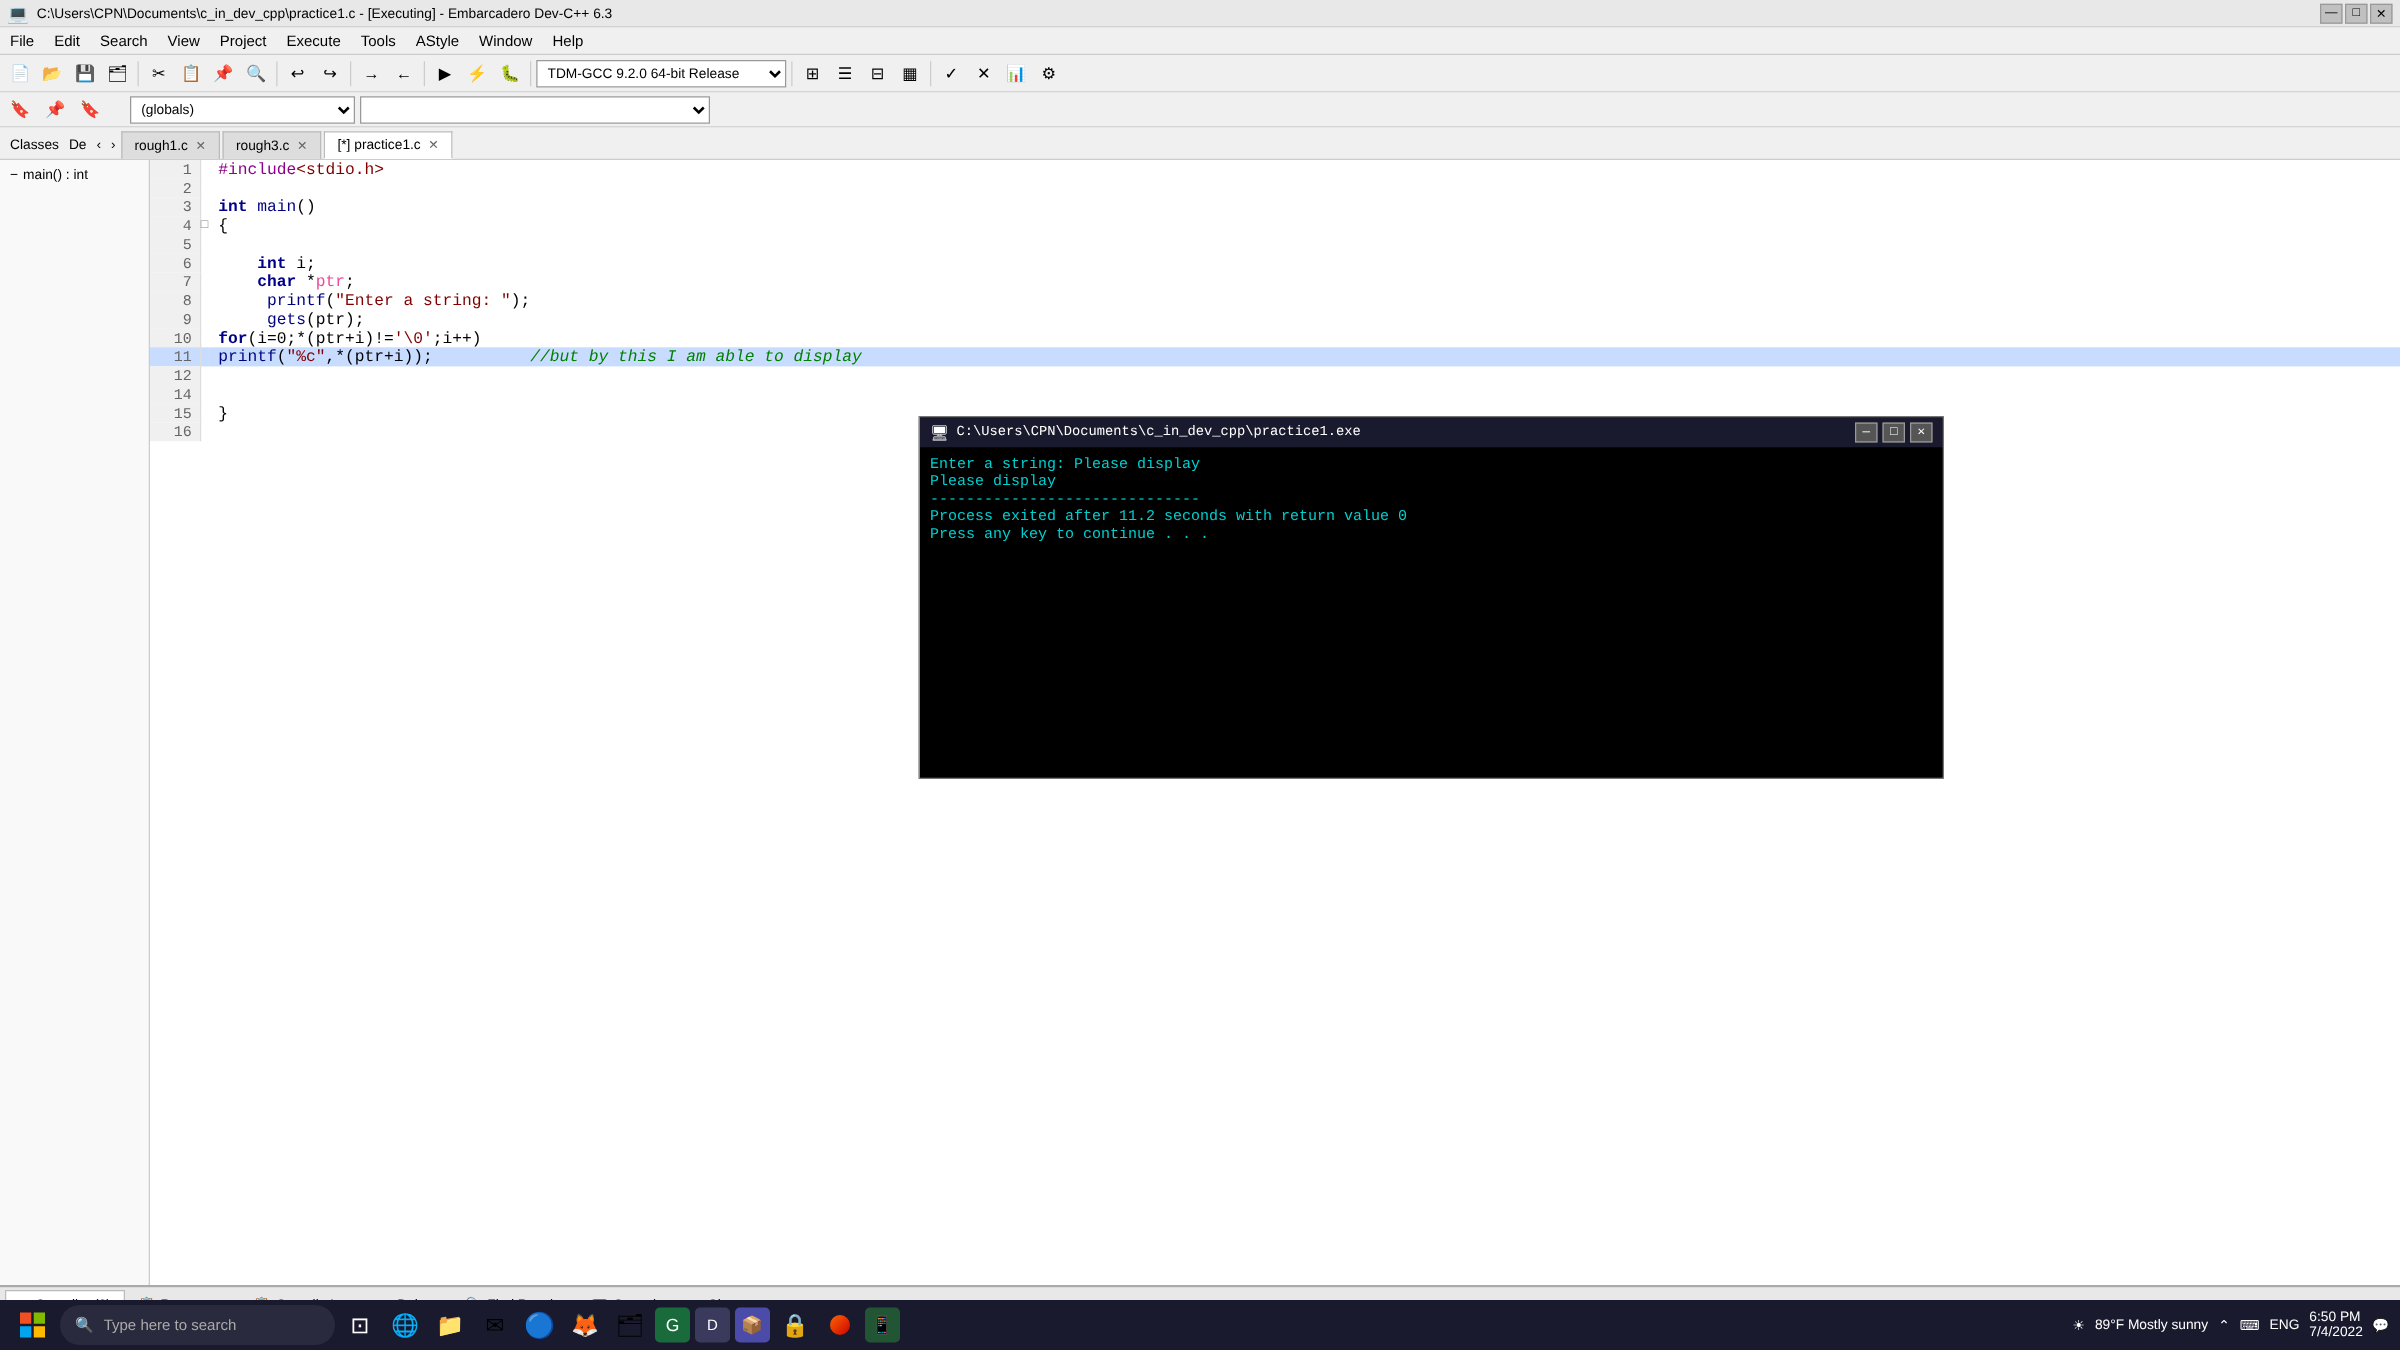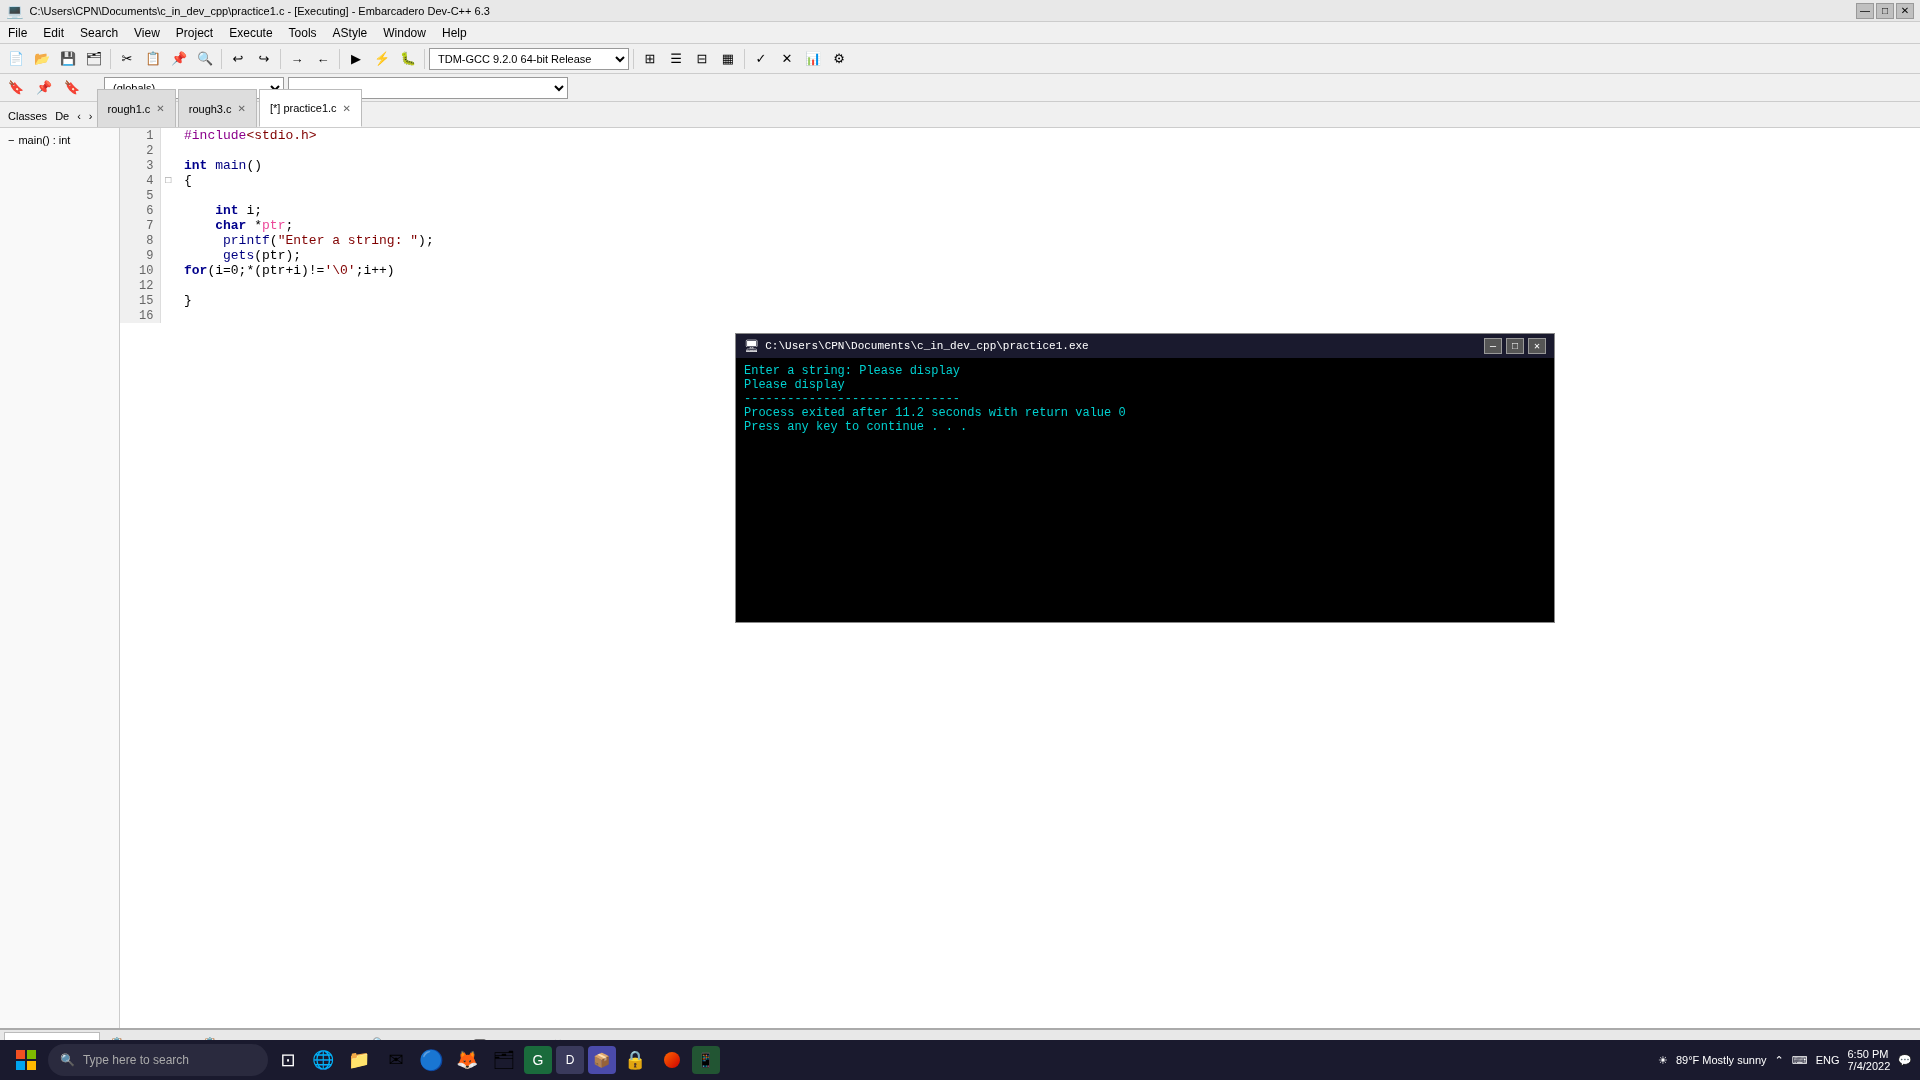--- a/index.html
+++ b/index.html
@@ -67,21 +67,21 @@
     #tabs-bar {
       height: 26px;
       background: #f0f0f0;
       display: flex;
       align-items: flex-end;
       padding-left: 4px;
       border-bottom: 1px solid #ccc;
     }
     .tab-nav-btn { padding: 0 4px; height: 22px; cursor: pointer; display: flex; align-items: center; font-size: 11px; }
     .tab {
-      height: 38px;
+      height: 22px;
       padding: 0 10px;
       background: #ddd;
       border: 1px solid #bbb;
       border-bottom: none;
       display: flex; align-items: center; gap: 6px;
       cursor: pointer;
       font-size: 11px;
       margin-right: 2px;
     }
     .tab.active { background: white; border-bottom: 1px solid white; }
@@ -396,28 +396,38 @@
           <td class="fold-marker"></td>
           <td class="line-content">     <span class="fn">gets</span>(ptr);</td>
         </tr>
 
         <tr>
           <td class="line-num">10</td>
           <td class="fold-marker"></td>
           <td class="line-content"><span class="kw">for</span>(i=0;*(ptr+i)!=<span class="str">'\0'</span>;i++)</td>
         </tr>
 
+        <tr class="line-highlighted">
+          <td class="line-num" style="background:#c8dcff;">11</td>
+          <td class="fold-marker" style="background:#c8dcff;"></td>
+          <td class="line-content" style="background:#c8dcff; width:100%;"><span class="fn">printf</span>(<span class="str">"%c"</span>,*(ptr+i));          <span class="cmt">//but by this I am able to display</span></td>
+        </tr>
 
         <tr>
           <td class="line-num">12</td>
           <td class="fold-marker"></td>
           <td class="line-content"> </td>
         </tr>
 
 
+        <tr>
+          <td class="line-num">14</td>
+          <td class="fold-marker"></td>
+          <td class="line-content"> </td>
+        </tr>
 
         <tr>
           <td class="line-num">15</td>
           <td class="fold-marker"></td>
           <td class="line-content">}</td>
         </tr>
 
         <tr>
           <td class="line-num">16</td>
           <td class="fold-marker"></td>

